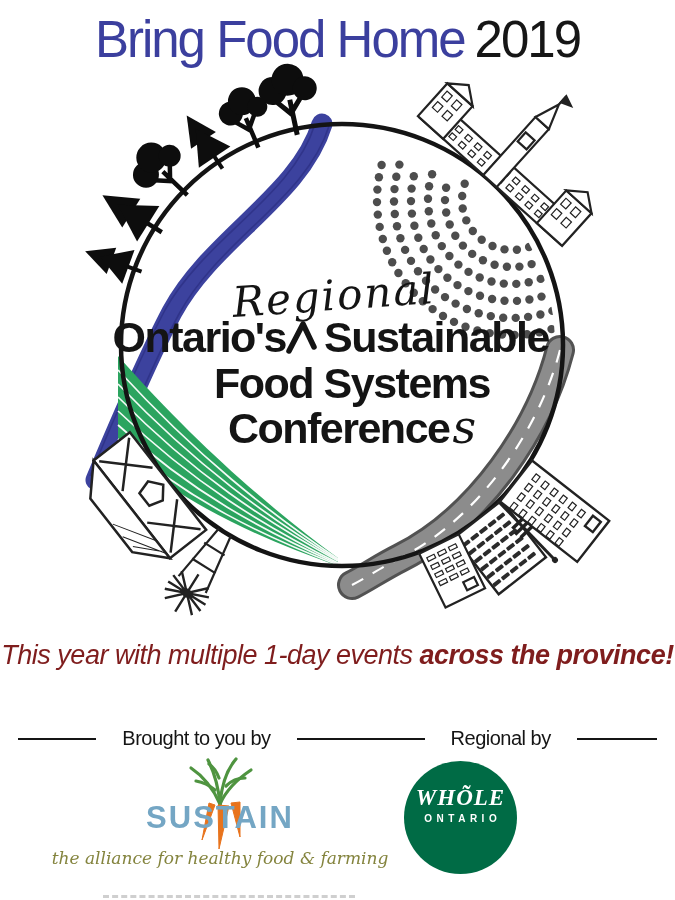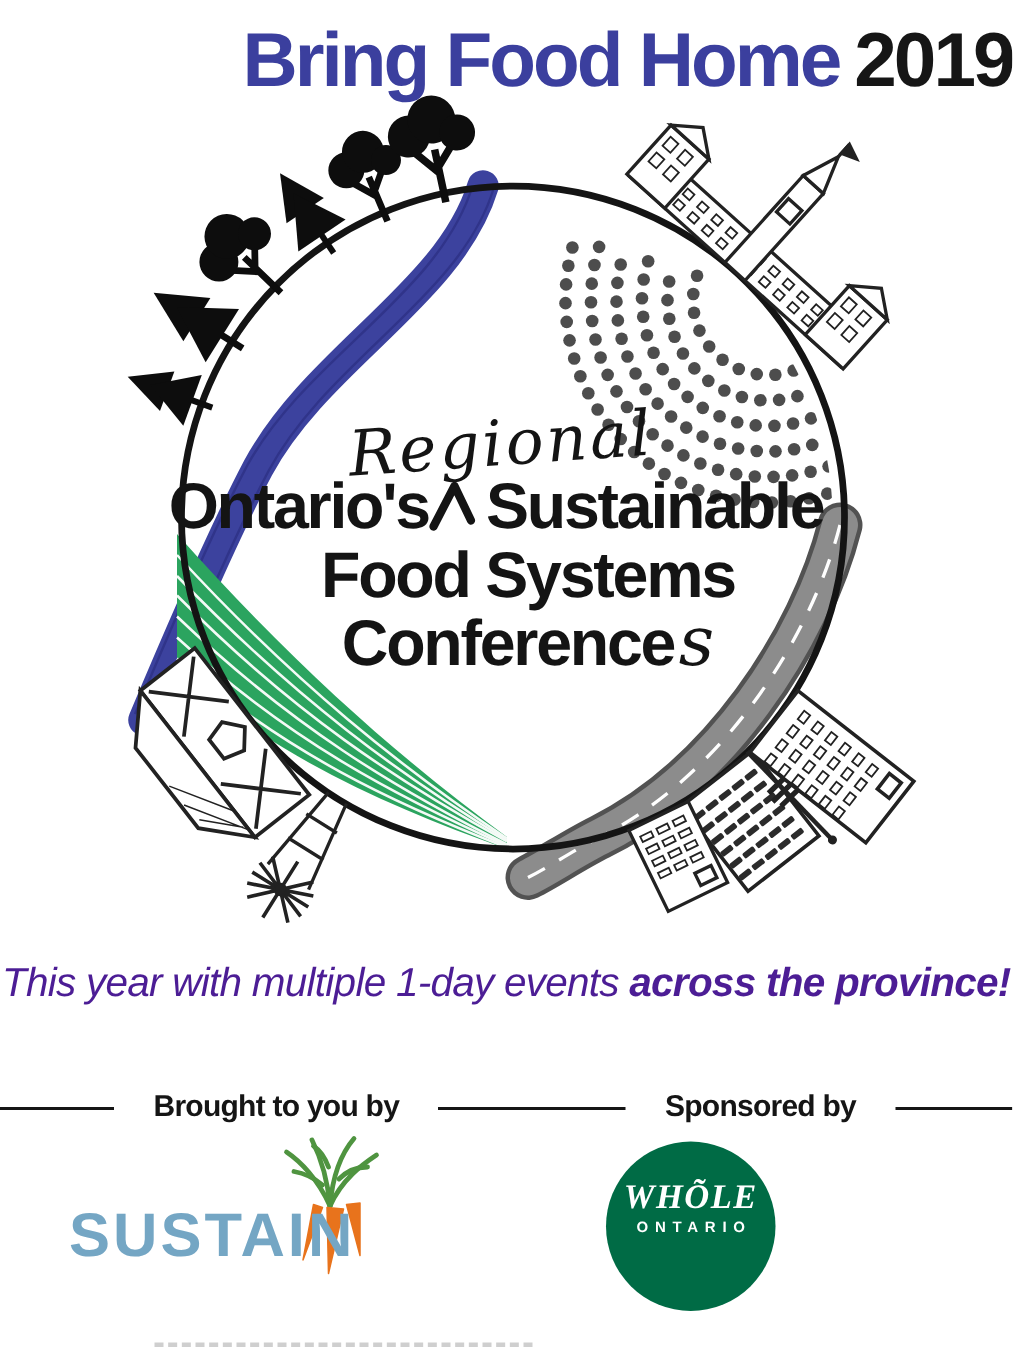--- a/index.html
+++ b/index.html
@@ -1,48 +1,48 @@
 <!DOCTYPE html>
 <html><head>
 <meta charset="utf-8">
 <style>
   html,body{margin:0;padding:0;background:#fff;}
   .poster{
     position:relative;width:675px;height:900px;background:#ffffff;overflow:hidden;
     font-family:"Liberation Sans",sans-serif;color:#111;
   }
   
-  .title{position:absolute;top:12px;left:0;width:100%;text-align:right;
-    font-weight:bold;font-size:51px;letter-spacing:-2px;line-height:1.1;white-space:nowrap;}
+  .title{position:absolute;top:12px;left:0;width:100%;text-align:center;
+    font-weight:normal;font-size:51px;letter-spacing:-2px;line-height:1.1;white-space:nowrap;}
   .title .main{color:#3B3F9E;}
   .title .year{color:#161616;margin-left:10px;}
   
   svg.illus{position:absolute;left:0;top:88px;overflow:visible;}
   .logo-main{font-family:"Liberation Sans",sans-serif;font-weight:bold;font-size:43px;
     letter-spacing:-1.5px;fill:#141414;}
   .logo-script{font-family:"DejaVu Serif",serif;font-style:italic;font-size:42px;
     letter-spacing:2px;fill:#141414;}
   .logo-s{font-family:"DejaVu Serif",serif;font-style:italic;font-weight:normal;
     font-size:46px;letter-spacing:0;fill:#141414;}
   
   .tagline{position:absolute;top:640px;left:0;width:100%;text-align:center;
-    font-style:italic;font-size:27px;letter-spacing:-0.5px;color:#4c1d95;white-space:nowrap;}
+    font-style:italic;font-size:27px;letter-spacing:-0.5px;color:#7f1d1d;white-space:nowrap;}
   .tagline .bold{font-weight:bold;}
   
   .footer-row{position:absolute;top:727px;left:0;width:100%;
     display:flex;justify-content:center;align-items:center;gap:26px;}
   .rule{height:0;border-top:2.5px solid #151515;}
   .rule.r1{width:78px}.rule.r2{width:128px}.rule.r3{width:80px}
-  .footer-label{font-weight:bold;font-size:20px;letter-spacing:-0.5px;color:#151515;white-space:nowrap;}
+  .footer-label{font-weight:normal;font-size:20px;letter-spacing:-0.5px;color:#151515;white-space:nowrap;}
   
   .sustain{position:absolute;left:30px;top:756px;width:380px;height:130px;}
   .sustain .carrot{position:absolute;left:152px;top:0;}
-  .sustain .words{position:absolute;top:44px;left:16px;width:100%;
+  .sustain .words{position:absolute;top:44px;left:0;width:100%;
     display:flex;justify-content:center;gap:64px;
-    color:#74A6C4;font-weight:bold;font-size:41px;letter-spacing:2px;flex-direction:column;}
+    color:#74A6C4;font-weight:bold;font-size:31px;letter-spacing:2px;}
   .sustain .so-tagline{position:absolute;top:92px;left:0;width:100%;text-align:center;
     font-family:"DejaVu Serif",serif;font-style:italic;font-size:17px;color:#84843E;}
   
   .wholefoods{position:absolute;left:404px;top:761px;width:113px;height:113px;
     border-radius:50%;background:#006B45;color:#fff;text-align:center;
     font-family:"Liberation Serif",serif;font-weight:bold;}
   .wf-l1{padding-top:25px;font-size:23px;letter-spacing:1px;line-height:1.02;font-style:italic;}
   .wf-l2{font-size:23px;letter-spacing:1px;line-height:1.02;}
   .wf-reg{font-size:8px;vertical-align:super;font-weight:normal;}
   .wf-l3{font-family:"Liberation Sans",sans-serif;font-weight:bold;font-size:10px;
@@ -410,21 +410,21 @@
   </svg>
 
   <div class="tagline">
     <span>This year with multiple 1-day events </span><span class="bold">across the province!</span>
   </div>
 
   <div class="footer-row">
     <div class="rule r1"></div>
     <div class="footer-label">Brought to you by</div>
     <div class="rule r2"></div>
-    <div class="footer-label">Sponsored by</div>
+    <div class="footer-label">Regional by</div>
     <div class="rule r3"></div>
   </div>
 
   <div class="sustain">
     <svg class="carrot" width="76" height="100" viewBox="0 0 76 100">
       <g stroke="#4F9440" stroke-width="3.2" fill="none" stroke-linecap="round">
         <path d="M38,48 C30,30 18,18 9,12"></path>
         <path d="M38,48 C36,26 30,12 26,4"></path>
         <path d="M38,48 C40,24 48,10 54,3"></path>
         <path d="M38,48 C46,30 60,20 69,14"></path>
@@ -434,20 +434,21 @@
       </g>
       <g fill="#E8731C" stroke="#E8731C" stroke-width="1" stroke-linejoin="round">
         <path d="M27,47 L20,84 L33,49 Z"></path>
         <path d="M36,49 L37,93 L47,50 Z"></path>
         <path d="M49,47 L58,81 L58,46 Z"></path>
       </g>
     </svg>
     <div class="words">
       <span>SUSTAIN</span>
     </div>
+    <div class="so-tagline">the alliance for healthy food &amp; farming</div>
   </div>
 
   <div class="wholefoods">
     <div class="wf-l1">WHÕLE</div>
     <div class="wf-l3">ONTARIO</div>
   </div>
 
   <div class="cutline"></div>
 </div>
 

